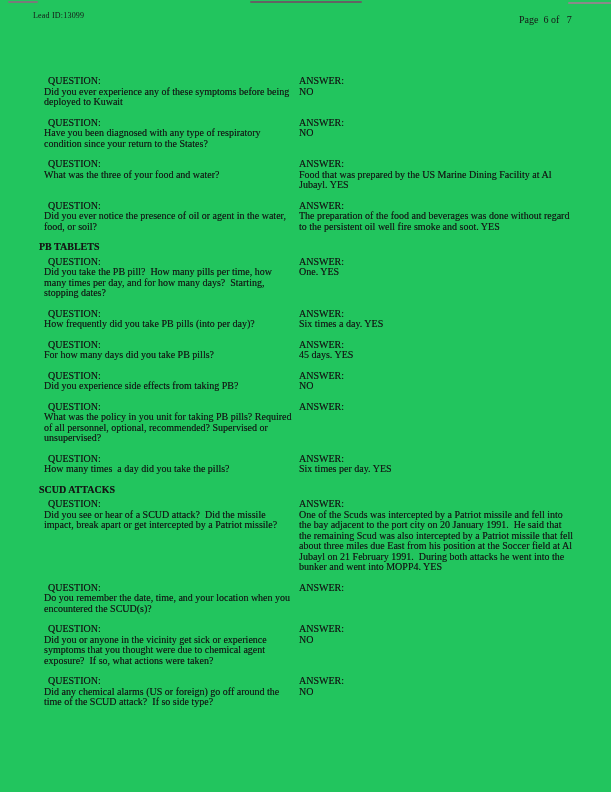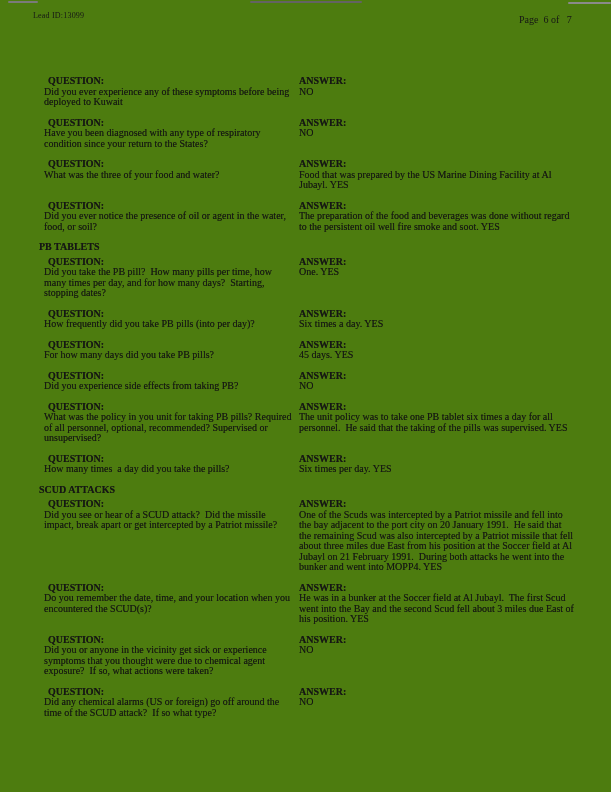--- a/index.html
+++ b/index.html
@@ -1,20 +1,20 @@
 <!DOCTYPE html>
 <html><head>
 <meta charset="utf-8">
 <style>
   html, body { margin: 0; padding: 0; background: #e8e8e8; }
   .sheet {
     position: relative;
     width: 611px;
     height: 792px;
-    background: #4d7c0f;
+    background: #22c55e;
     font-family: "Liberation Serif", serif;
     color: #161616;
     overflow: hidden;
     margin: 0 auto;
   }
   
   .artifact { position: absolute; background: #6e6e6e; height: 2px; border-radius: 1px; }
   .artifact.a1 { left: 8px;   top: 1px; width: 30px;  background: #7a7a7a; }
   .artifact.a2 { left: 250px; top: 1px; width: 112px; background: #636363; }
   .artifact.a3 { left: 568px; top: 2px; width: 43px;  background: #8a8a8a; }
@@ -29,21 +29,21 @@
   }
 
   .content {
     position: absolute; left: 39px; top: 76px; width: 537px;
     font-size: 10px; line-height: 10.5px;
     text-shadow: 0 0 0.4px rgba(0,0,0,0.5);
   }
   .row { display: flex; align-items: flex-start; margin-bottom: 10px; }
   .qcol { width: 256px; flex: none; }
   .acol { width: 277px; flex: none; margin-left: 4px; }
-  .qlabel, .alabel { font-weight: bold; }
+  .qlabel, .alabel { font-weight: normal; }
   .qlabel { padding-left: 9px; }
   .qtext  { padding-left: 5px; white-space: pre-wrap; }
   .atext  { white-space: pre-wrap; }
   .section { font-weight: bold; margin: 5px 0 4px 0; }
 </style>
 </head>
 <body>
 
 <div class="sheet">
   <div class="artifact a1"></div>
@@ -144,21 +144,20 @@
     </div>
   </div>
 
   <div class="row">
     <div class="qcol">
       <div class="qlabel">QUESTION:</div>
       <div class="qtext">What was the policy in you unit for taking PB pills? Required of all personnel, optional, recommended? Supervised or unsupervised?</div>
     </div>
     <div class="acol">
       <div class="alabel">ANSWER:</div>
-      <div class="atext">The unit policy was to take one PB tablet six times a day for all personnel.  He said that the taking of the pills was supervised. YES</div>
     </div>
   </div>
 
   <div class="row">
     <div class="qcol">
       <div class="qlabel">QUESTION:</div>
       <div class="qtext">How many times  a day did you take the pills?</div>
     </div>
     <div class="acol">
       <div class="alabel">ANSWER:</div>
@@ -179,39 +178,38 @@
     </div>
   </div>
 
   <div class="row">
     <div class="qcol">
       <div class="qlabel">QUESTION:</div>
       <div class="qtext">Do you remember the date, time, and your location when you encountered the SCUD(s)?</div>
     </div>
     <div class="acol">
       <div class="alabel">ANSWER:</div>
-      <div class="atext">He was in a bunker at the Soccer field at Al Jubayl.  The first Scud went into the Bay and the second Scud fell about 3 miles due East of his position. YES</div>
     </div>
   </div>
 
   <div class="row">
     <div class="qcol">
       <div class="qlabel">QUESTION:</div>
       <div class="qtext">Did you or anyone in the vicinity get sick or experience symptoms that you thought were due to chemical agent exposure?  If so, what actions were taken?</div>
     </div>
     <div class="acol">
       <div class="alabel">ANSWER:</div>
       <div class="atext">NO</div>
     </div>
   </div>
 
   <div class="row">
     <div class="qcol">
       <div class="qlabel">QUESTION:</div>
-      <div class="qtext">Did any chemical alarms (US or foreign) go off around the time of the SCUD attack?  If so what type?</div>
+      <div class="qtext">Did any chemical alarms (US or foreign) go off around the time of the SCUD attack?  If so side type?</div>
     </div>
     <div class="acol">
       <div class="alabel">ANSWER:</div>
       <div class="atext">NO</div>
     </div>
   </div>
 </main>
 </div>
 
 </body></html>

